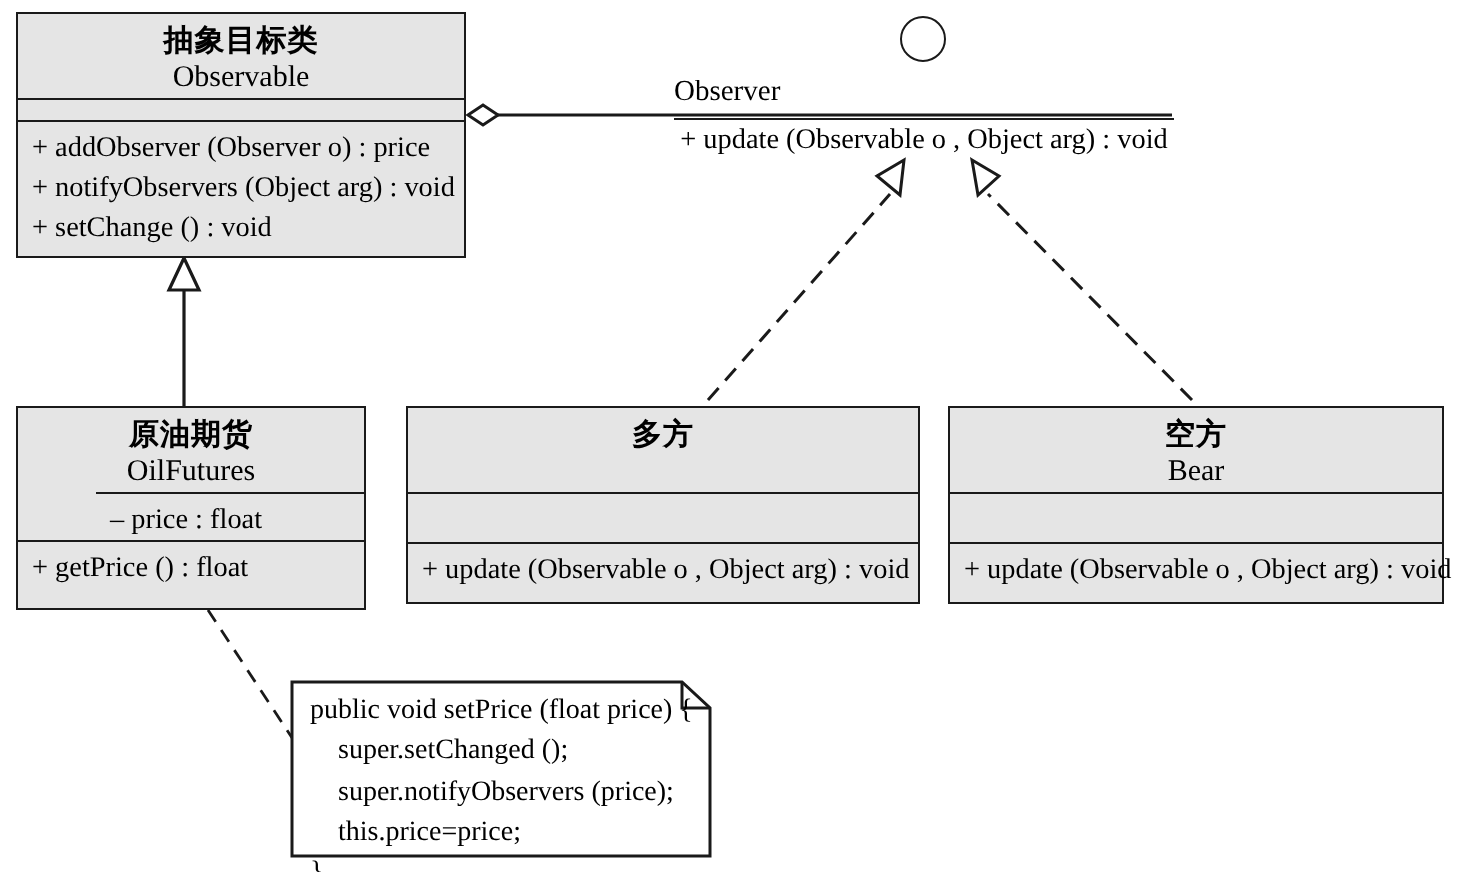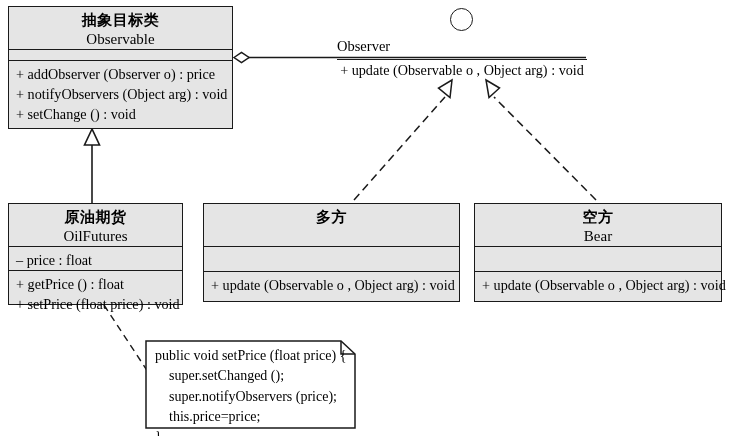--- a/index.html
+++ b/index.html
@@ -148,26 +148,25 @@
     <div class="iface-name" style="left:337px; top:38px; width:250px;">Observer</div>
     <div class="iface-rule" style="left:337px; top:59px; width:250px;"></div>
     <div class="iface-op" style="left:337px; top:62px; width:250px;">+ update (Observable o , Object arg) : void</div>
   </div>
 
   <div class="uml-class" style="left:8px; top:203px; width:175px; height:102px;">
     <div class="cls-header" style="height:42px;">
       <span class="cls-cn">原油期货</span>
       <span class="cls-en">OilFutures</span>
     </div>
-    <div class="cls-section cls-div" style="height:24px;">
+    <div class="cls-section cls-div" style="height:24px;margin-left:39px;">
       <div class="row">– price : float</div>
     </div>
     <div class="cls-section cls-div" style="flex:1;">
       <div class="row">+ getPrice () : float</div>
-      <div class="row">+ setPrice (float price) : void</div>
     </div>
   </div>
 
   <div class="uml-class" style="left:203px; top:203px; width:257px; height:99px;">
     <div class="cls-header" style="height:42px;">
       <span class="cls-cn">多方</span>
     </div>
     <div class="cls-section cls-div" style="height:25px;"></div>
     <div class="cls-section cls-div" style="flex:1;">
       <div class="row">+ update (Observable o , Object arg) : void</div>

